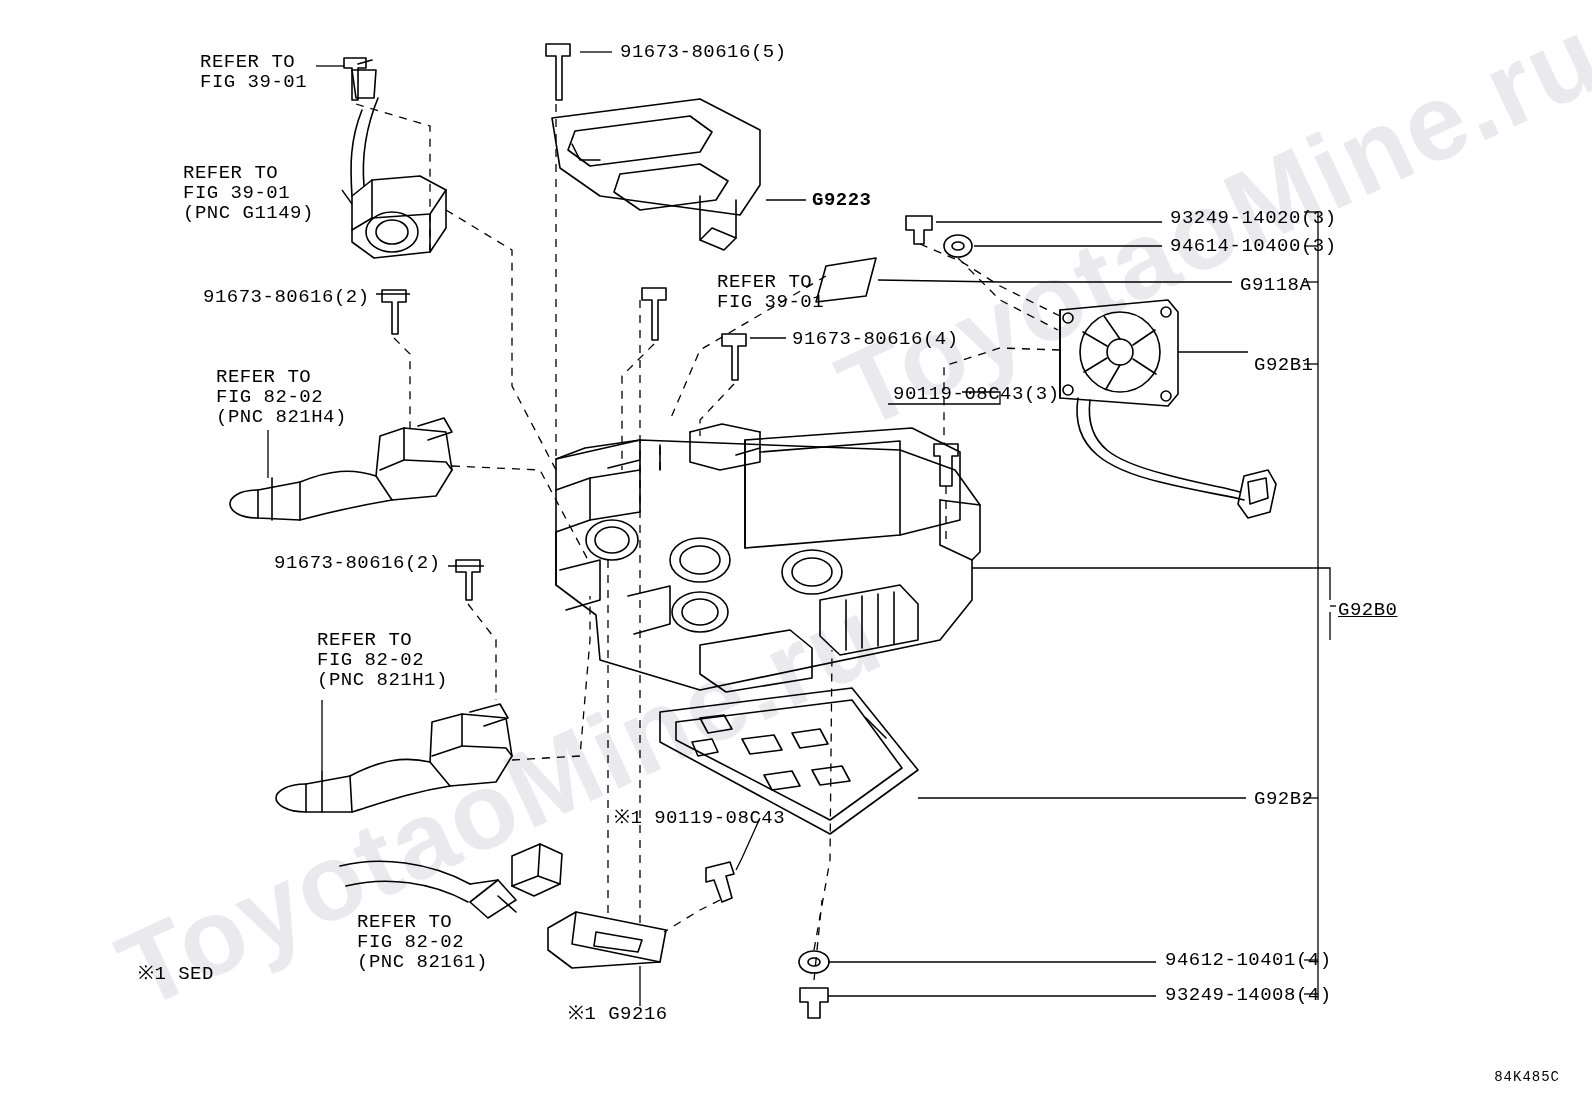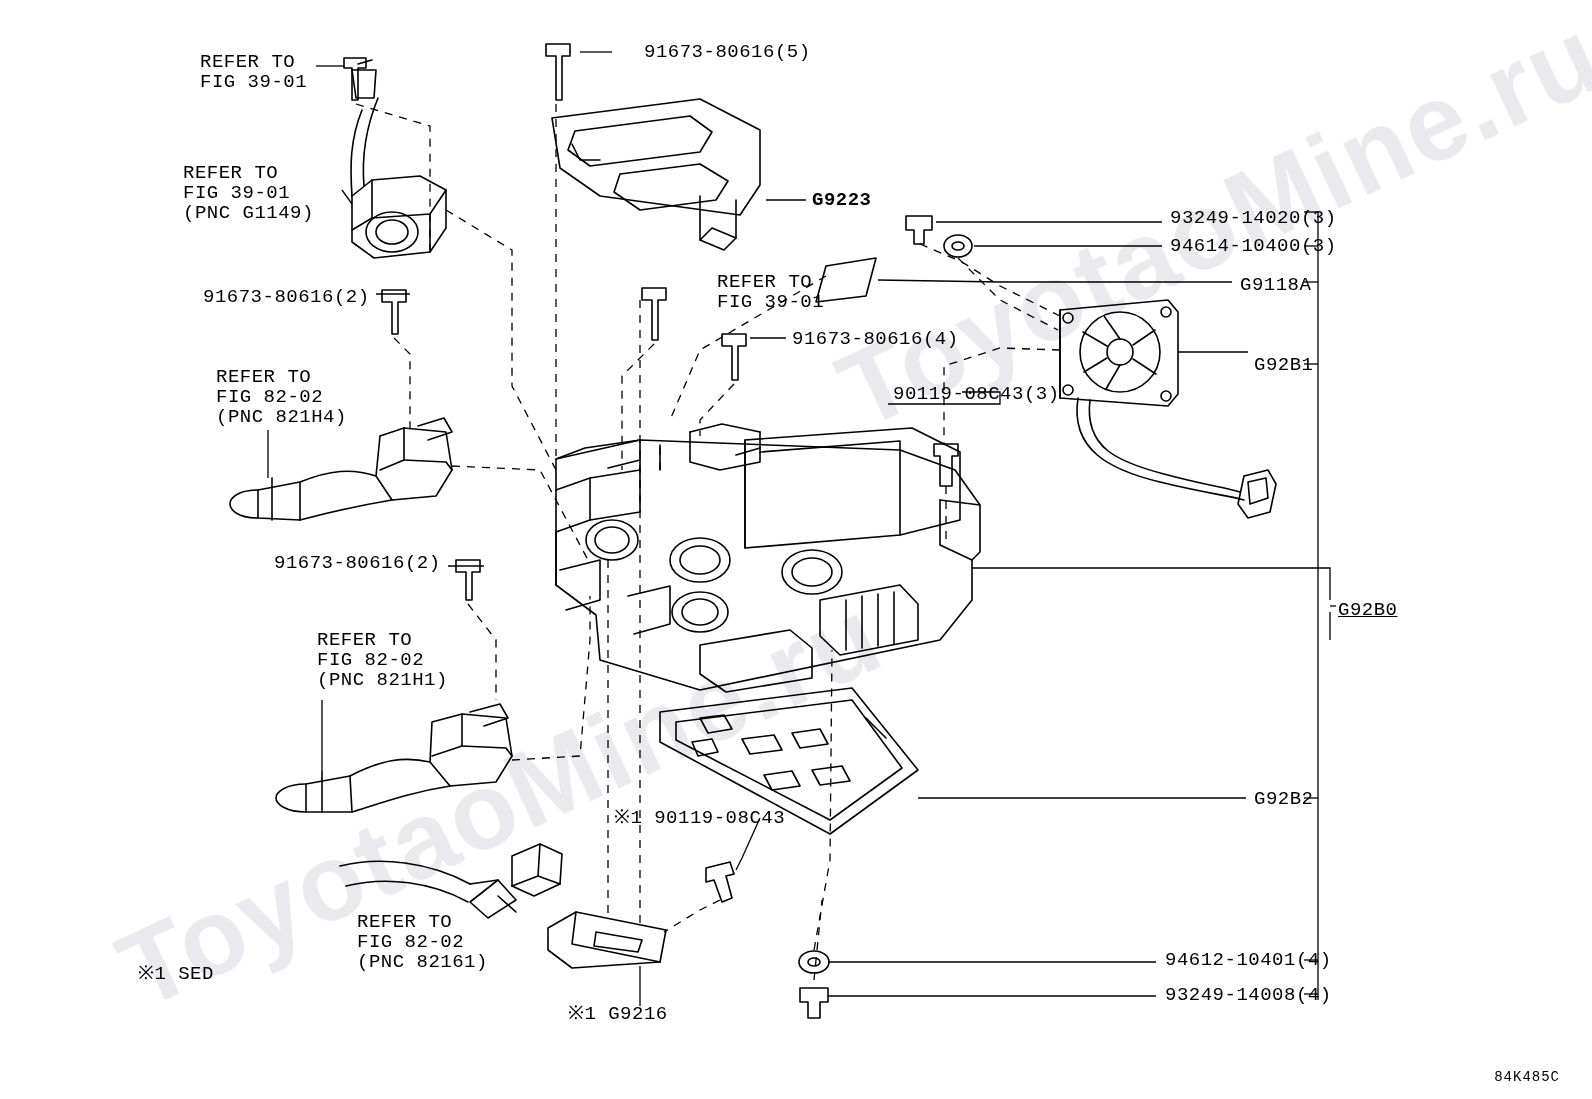--- a/index.html
+++ b/index.html
@@ -289,21 +289,21 @@
       <path d="M720 900 L700 910 L664 932"></path>
       <path d="M814 950 L830 860 L832 650"></path>
       <path d="M814 980 L822 900"></path>
       <path d="M660 470 L660 440"></path>
     </g>
   </svg>
 
   <div id="labels">
       <div class="lbl" style="left: 200px; top: 52px;">REFER TO
 FIG 39-01</div>
-      <div class="lbl" style="left: 620px; top: 42px; margin-left: 24px;">91673-80616(5)</div>
+      <div class="lbl" style="left: 620px; top: 42px;">91673-80616(5)</div>
       <div class="lbl" style="left: 183px; top: 163px;">REFER TO
 FIG 39-01
 (PNC G1149)</div>
       <div class="lbl" style="left: 812px; top: 190px; font-weight: bold;">G9223</div>
       <div class="lbl" style="left: 1170px; top: 208px;">93249-14020(3)</div>
       <div class="lbl" style="left: 1170px; top: 236px;">94614-10400(3)</div>
       <div class="lbl" style="left: 1240px; top: 275px;">G9118A</div>
       <div class="lbl" style="left: 203px; top: 287px;">91673-80616(2)</div>
       <div class="lbl" style="left: 717px; top: 272px;">REFER TO
 FIG 39-01</div>

